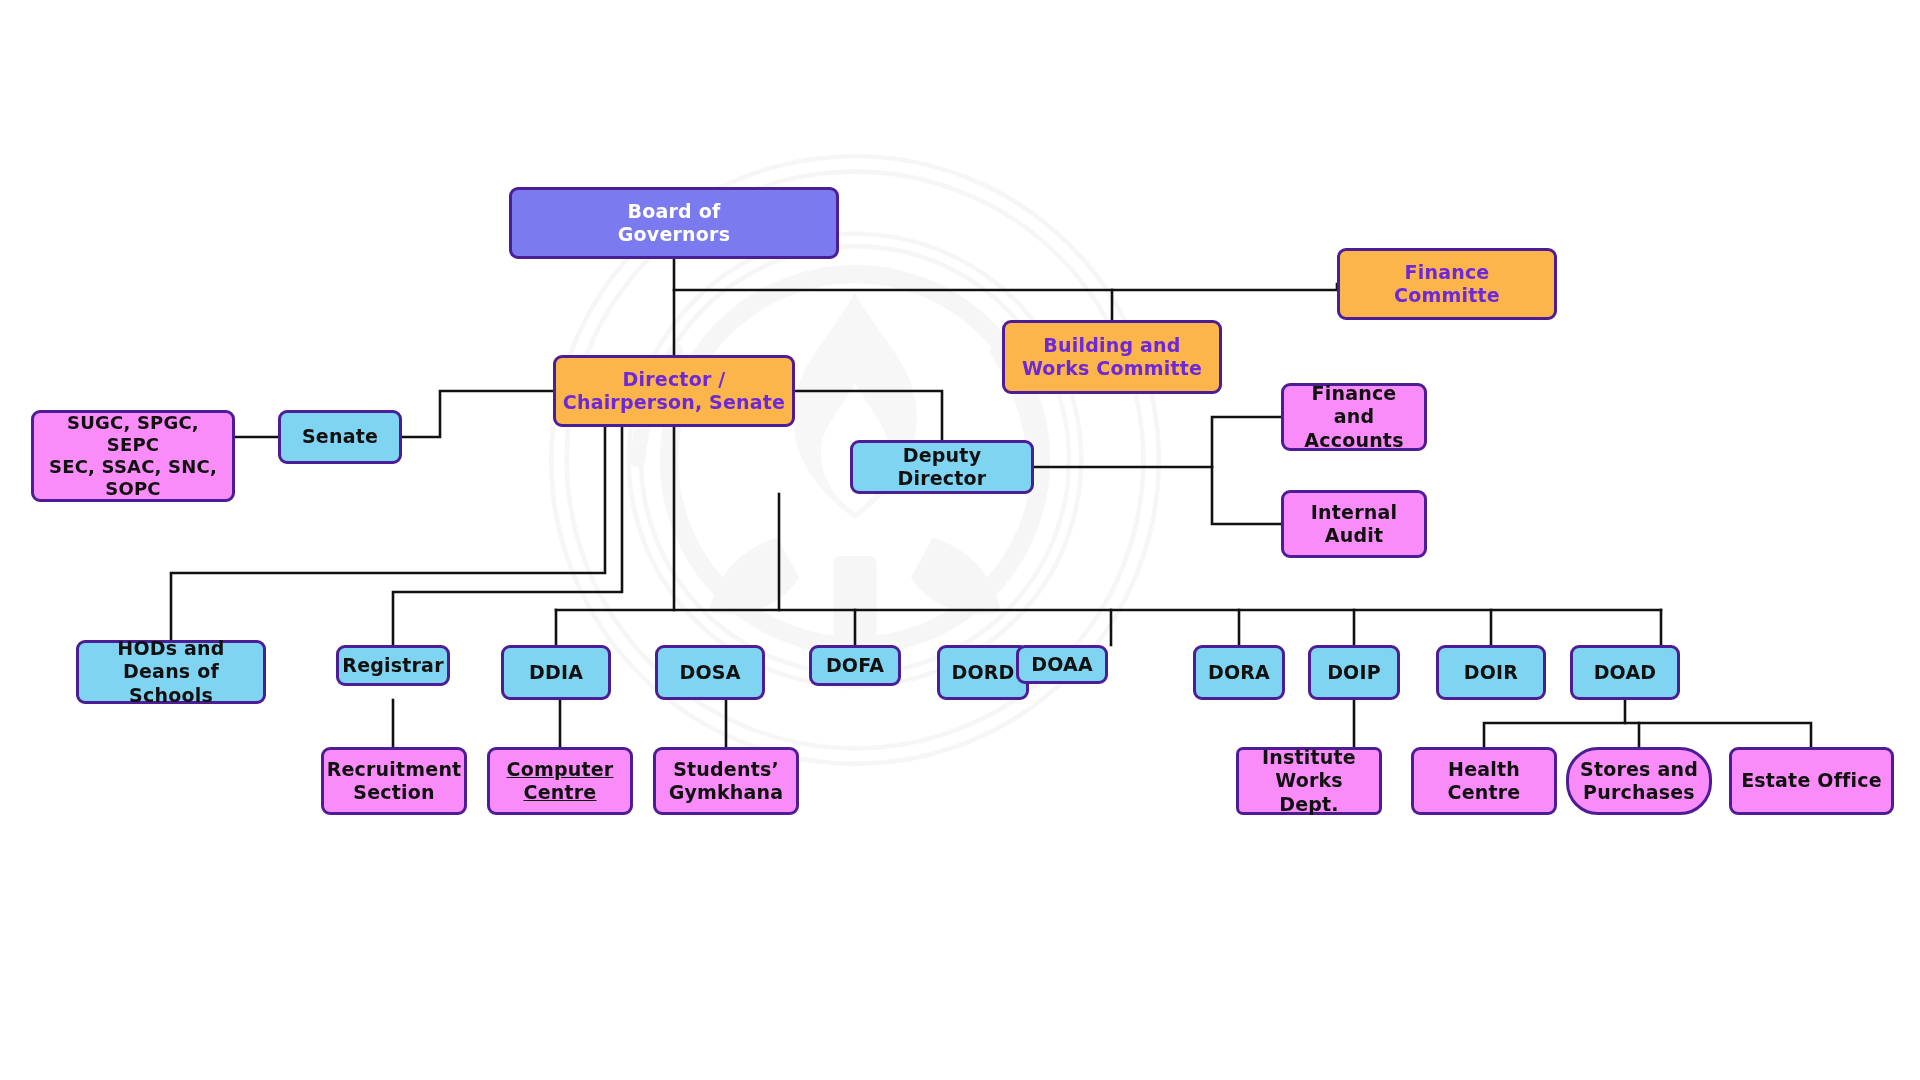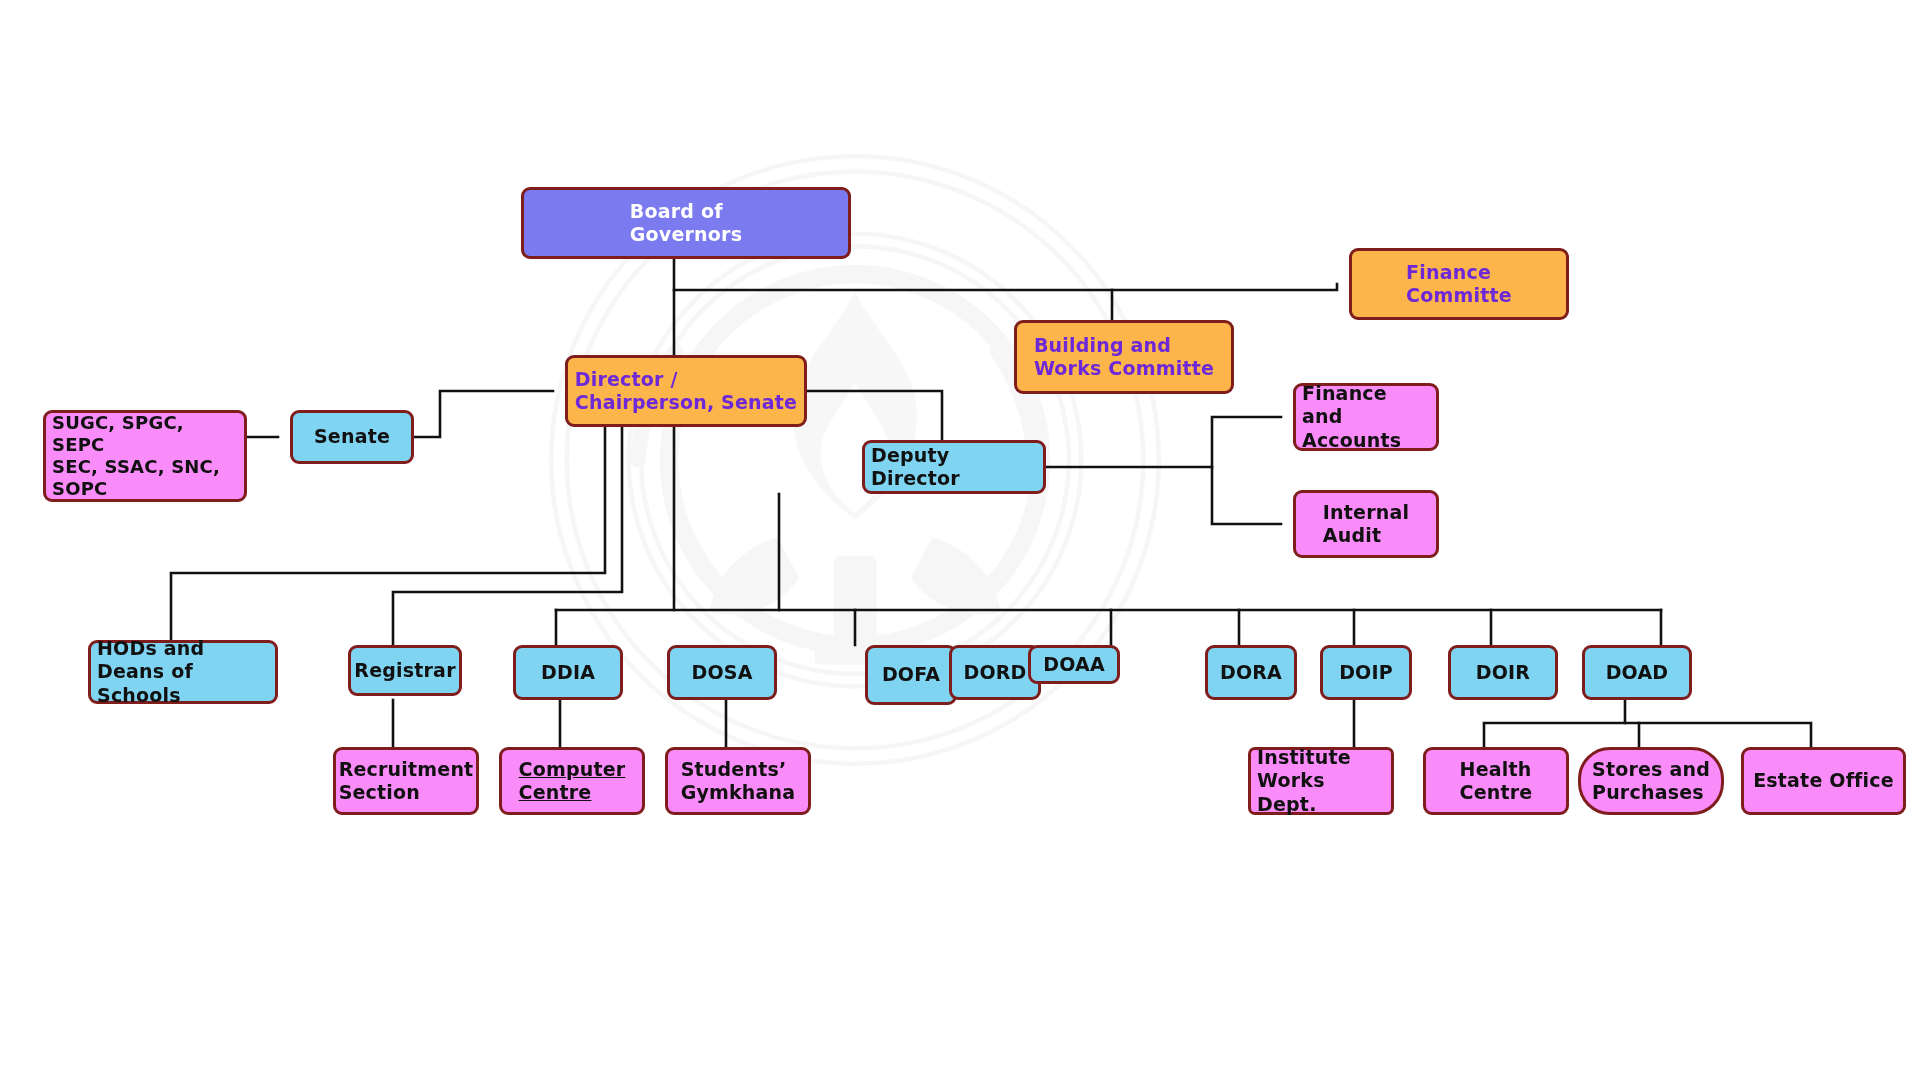--- a/index.html
+++ b/index.html
@@ -29,34 +29,33 @@
   #edges {
     position: absolute;
     left: 0; top: 0;
     width: 1920px;
     height: 1080px;
     pointer-events: none;
   }
   .node {
     position: absolute;
     box-sizing: border-box;
-    border: 3px solid #7f1d1d;
+    border: 3px solid #4c1d95;
     border-radius: 9px;
     display: flex;
     align-items: center;
     justify-content: center;
-    text-align: left;
+    text-align: center;
     font-weight: bold;
     line-height: 1.22;
     letter-spacing: 0.2px;
     font-size: 19px;
     color: #111111;
     padding: 2px 6px;
     white-space: pre-line;
-    margin-left: 12px;
   }
 </style>
 <style>
   
   .c-blue   { background: #7b7bef; color: #ffffff; }
   .c-orange { background: #fbb champion; }
 </style>
 <style>
   .c-orange { background: #fbb54a; color: #6d28d9; }
   .c-cyan   { background: #7fd4f2; color: #111111; }
@@ -138,24 +137,24 @@
       <div class="node c-pink" style="left: 31px; top: 410px; width: 204px; height: 92px; font-size: 18px;">SUGC, SPGC, SEPC
 SEC, SSAC, SNC,
 SOPC</div>
       <div class="node c-cyan" style="left: 850px; top: 440px; width: 184px; height: 54px;">Deputy Director</div>
       <div class="node c-pink" style="left: 1281px; top: 383px; width: 146px; height: 68px;">Finance and
 Accounts</div>
       <div class="node c-pink" style="left: 1281px; top: 490px; width: 146px; height: 68px;">Internal
 Audit</div>
       <div class="node c-cyan" style="left: 76px; top: 640px; width: 190px; height: 64px;">HODs and
 Deans of Schools</div>
-      <div class="node c-cyan" style="left: 336px; top: 645px; width: 114px; height: 51px;">Registrar</div>
+      <div class="node c-cyan" style="left: 336px; top: 645px; width: 114px; height: 41px;">Registrar</div>
       <div class="node c-cyan" style="left: 501px; top: 645px; width: 110px; height: 55px;">DDIA</div>
       <div class="node c-cyan" style="left: 655px; top: 645px; width: 110px; height: 55px;">DOSA</div>
-      <div class="node c-cyan" style="left: 853px; top: 645px; width: 92px; height: 60px;">DOFA</div>
+      <div class="node c-cyan" style="left: 809px; top: 645px; width: 92px; height: 41px;">DOFA</div>
       <div class="node c-cyan" style="left: 937px; top: 645px; width: 92px; height: 55px;">DORD</div>
       <div class="node c-cyan" style="left: 1016px; top: 645px; width: 92px; height: 39px;">DOAA</div>
       <div class="node c-cyan" style="left: 1193px; top: 645px; width: 92px; height: 55px;">DORA</div>
       <div class="node c-cyan" style="left: 1308px; top: 645px; width: 92px; height: 55px;">DOIP</div>
       <div class="node c-cyan" style="left: 1436px; top: 645px; width: 110px; height: 55px;">DOIR</div>
       <div class="node c-cyan" style="left: 1570px; top: 645px; width: 110px; height: 55px;">DOAD</div>
       <div class="node c-pink" style="left: 321px; top: 747px; width: 146px; height: 68px;">Recruitment
 Section</div>
       <div class="node c-pink" style="left: 487px; top: 747px; width: 146px; height: 68px; text-decoration: underline;">Computer
 Centre</div>

